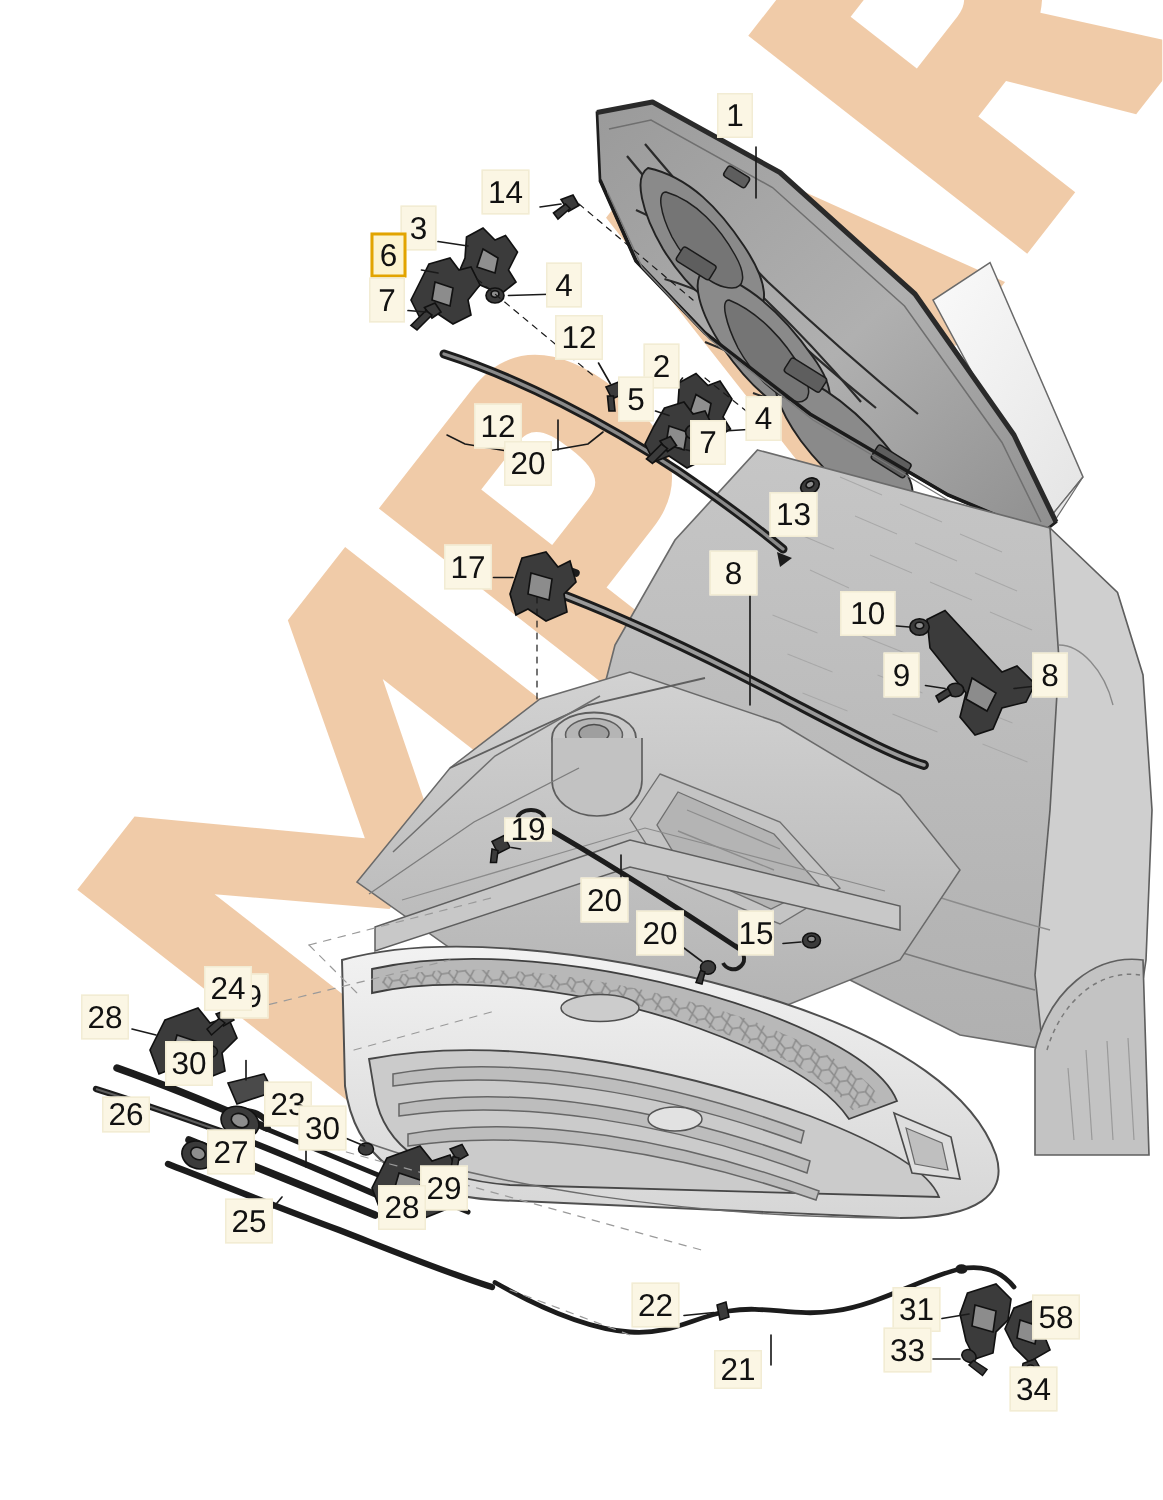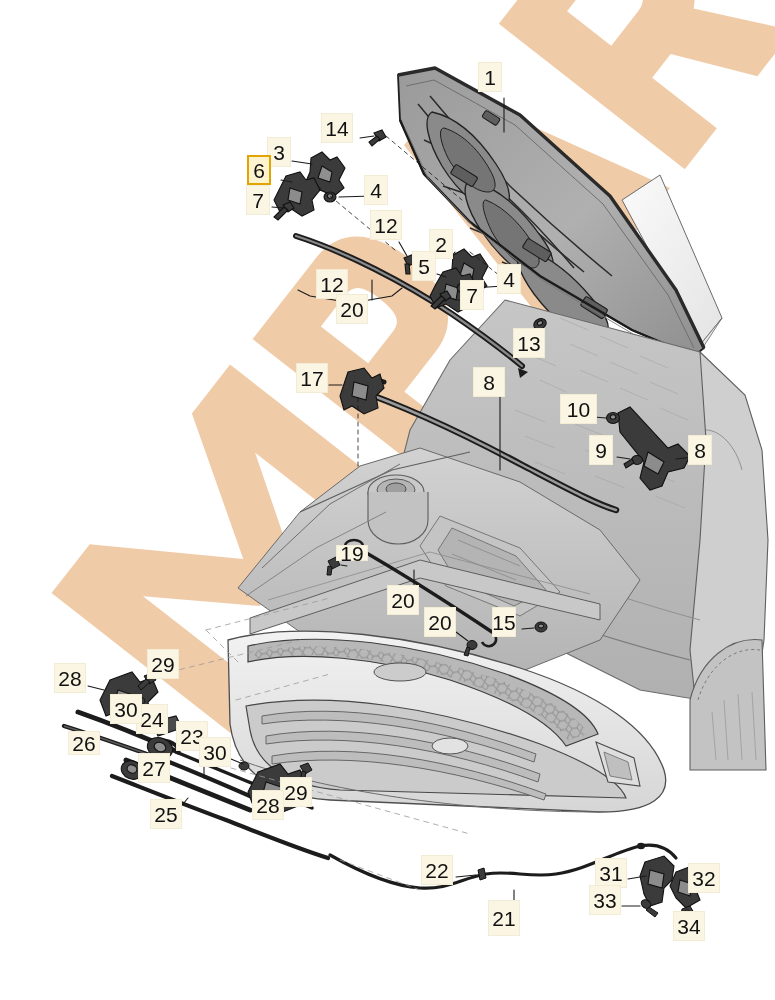--- a/index.html
+++ b/index.html
@@ -542,30 +542,30 @@
       <div class="lbl sz-m" style="left: 473px; top: 367px; width: 32px; height: 30px;">8</div>
       <div class="lbl sz-m" style="left: 560px; top: 394px; width: 37px; height: 30px;">10</div>
       <div class="lbl sz-m" style="left: 589px; top: 435px; width: 24px; height: 30px;">9</div>
       <div class="lbl sz-m" style="left: 688px; top: 435px; width: 24px; height: 30px;">8</div>
       <div class="lbl sz-m" style="left: 336px; top: 545px; width: 32px; height: 16px;">19</div>
       <div class="lbl sz-m" style="left: 387px; top: 585px; width: 32px; height: 30px;">20</div>
       <div class="lbl sz-m" style="left: 424px; top: 607px; width: 32px; height: 30px;">20</div>
       <div class="lbl sz-m" style="left: 492px; top: 607px; width: 24px; height: 30px;">15</div>
       <div class="lbl sz-m" style="left: 147px; top: 649px; width: 32px; height: 30px;">29</div>
       <div class="lbl sz-m" style="left: 54px; top: 663px; width: 32px; height: 30px;">28</div>
-      <div class="lbl sz-m" style="left: 136px; top: 704px; width: 32px; height: 30px;">24</div>
+      <div class="lbl sz-m" style="left: 136px; top: 644px; width: 32px; height: 30px;">24</div>
       <div class="lbl sz-m" style="left: 110px; top: 694px; width: 32px; height: 30px;">30</div>
       <div class="lbl sz-m" style="left: 176px; top: 721px; width: 32px; height: 30px;">23</div>
       <div class="lbl sz-m" style="left: 199px; top: 737px; width: 32px; height: 30px;">30</div>
       <div class="lbl sz-m" style="left: 68px; top: 731px; width: 32px; height: 24px;">26</div>
       <div class="lbl sz-m" style="left: 138px; top: 753px; width: 32px; height: 30px; text-align: right;">27</div>
       <div class="lbl sz-m" style="left: 280px; top: 777px; width: 32px; height: 30px;">29</div>
       <div class="lbl sz-m" style="left: 252px; top: 790px; width: 32px; height: 30px;">28</div>
       <div class="lbl sz-m" style="left: 150px; top: 799px; width: 32px; height: 30px;">25</div>
       <div class="lbl sz-m" style="left: 421px; top: 855px; width: 32px; height: 30px;">22</div>
       <div class="lbl sz-m" style="left: 595px; top: 858px; width: 32px; height: 30px;">31</div>
-      <div class="lbl sz-m" style="left: 688px; top: 863px; width: 32px; height: 30px;">32</div>
+      <div class="lbl sz-m" style="left: 688px; top: 863px; width: 32px; height: 30px;">58</div>
       <div class="lbl sz-m" style="left: 589px; top: 885px; width: 32px; height: 30px;">33</div>
-      <div class="lbl sz-m" style="left: 488px; top: 900px; width: 32px; height: 36px;">21</div>
+      <div class="lbl sz-m" style="left: 476px; top: 900px; width: 32px; height: 26px;">21</div>
       <div class="lbl sz-m" style="left: 673px; top: 911px; width: 32px; height: 30px;">34</div>
     </div>
 
 </div>
 
 </body></html>

